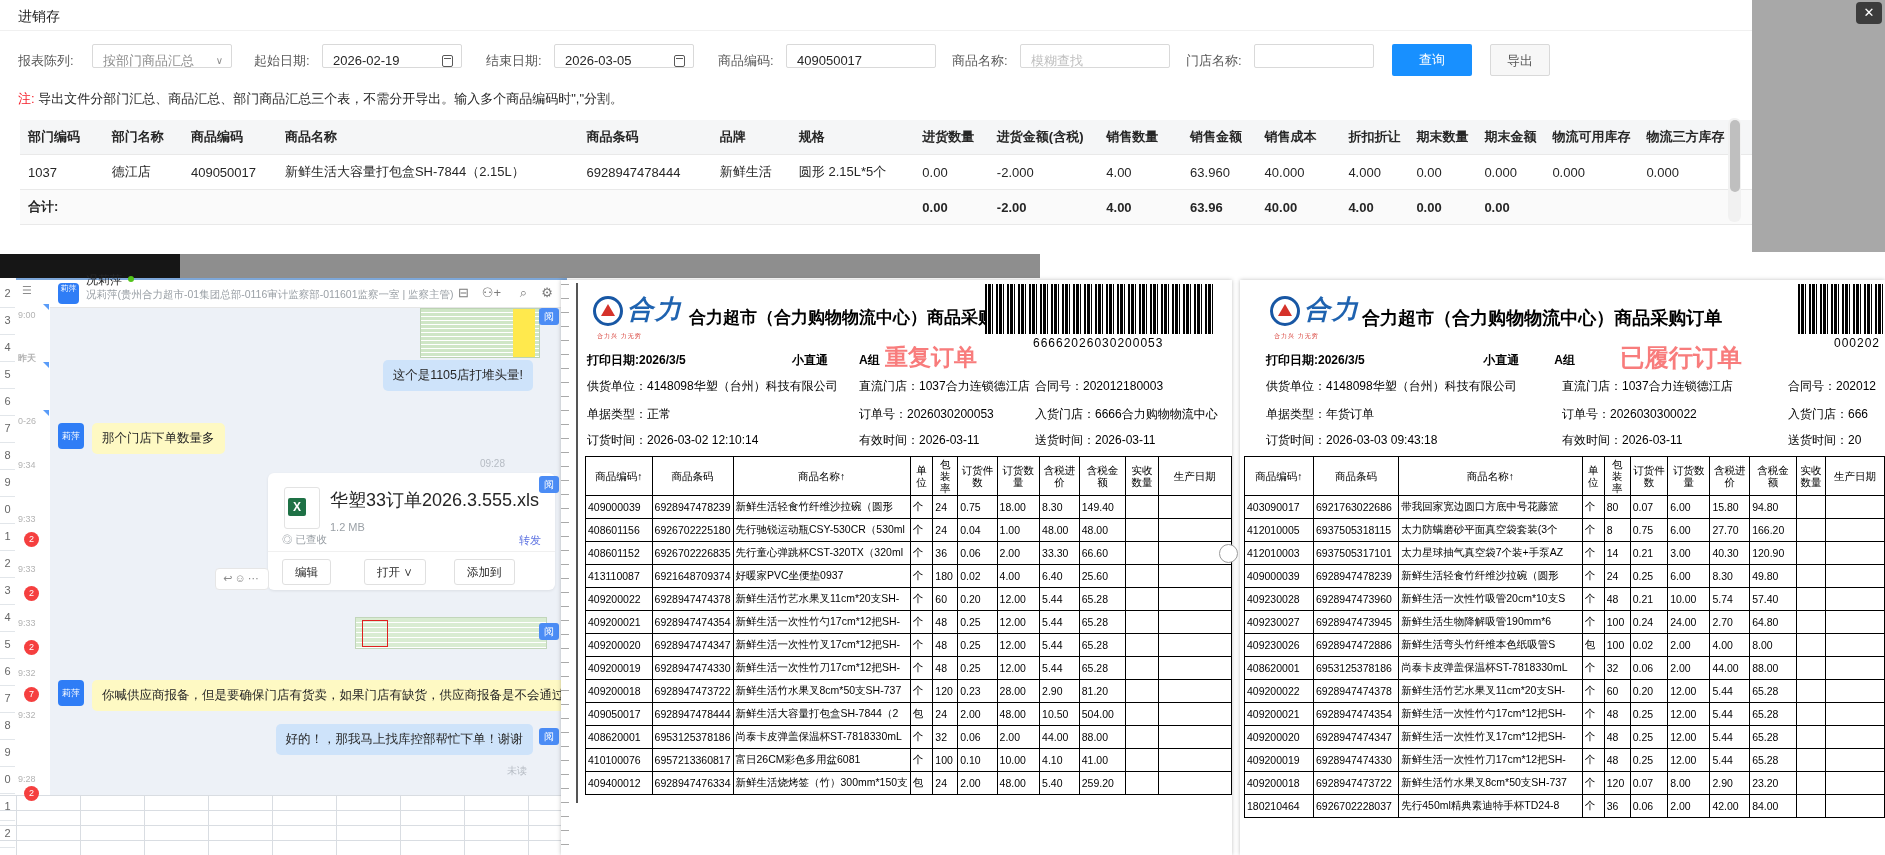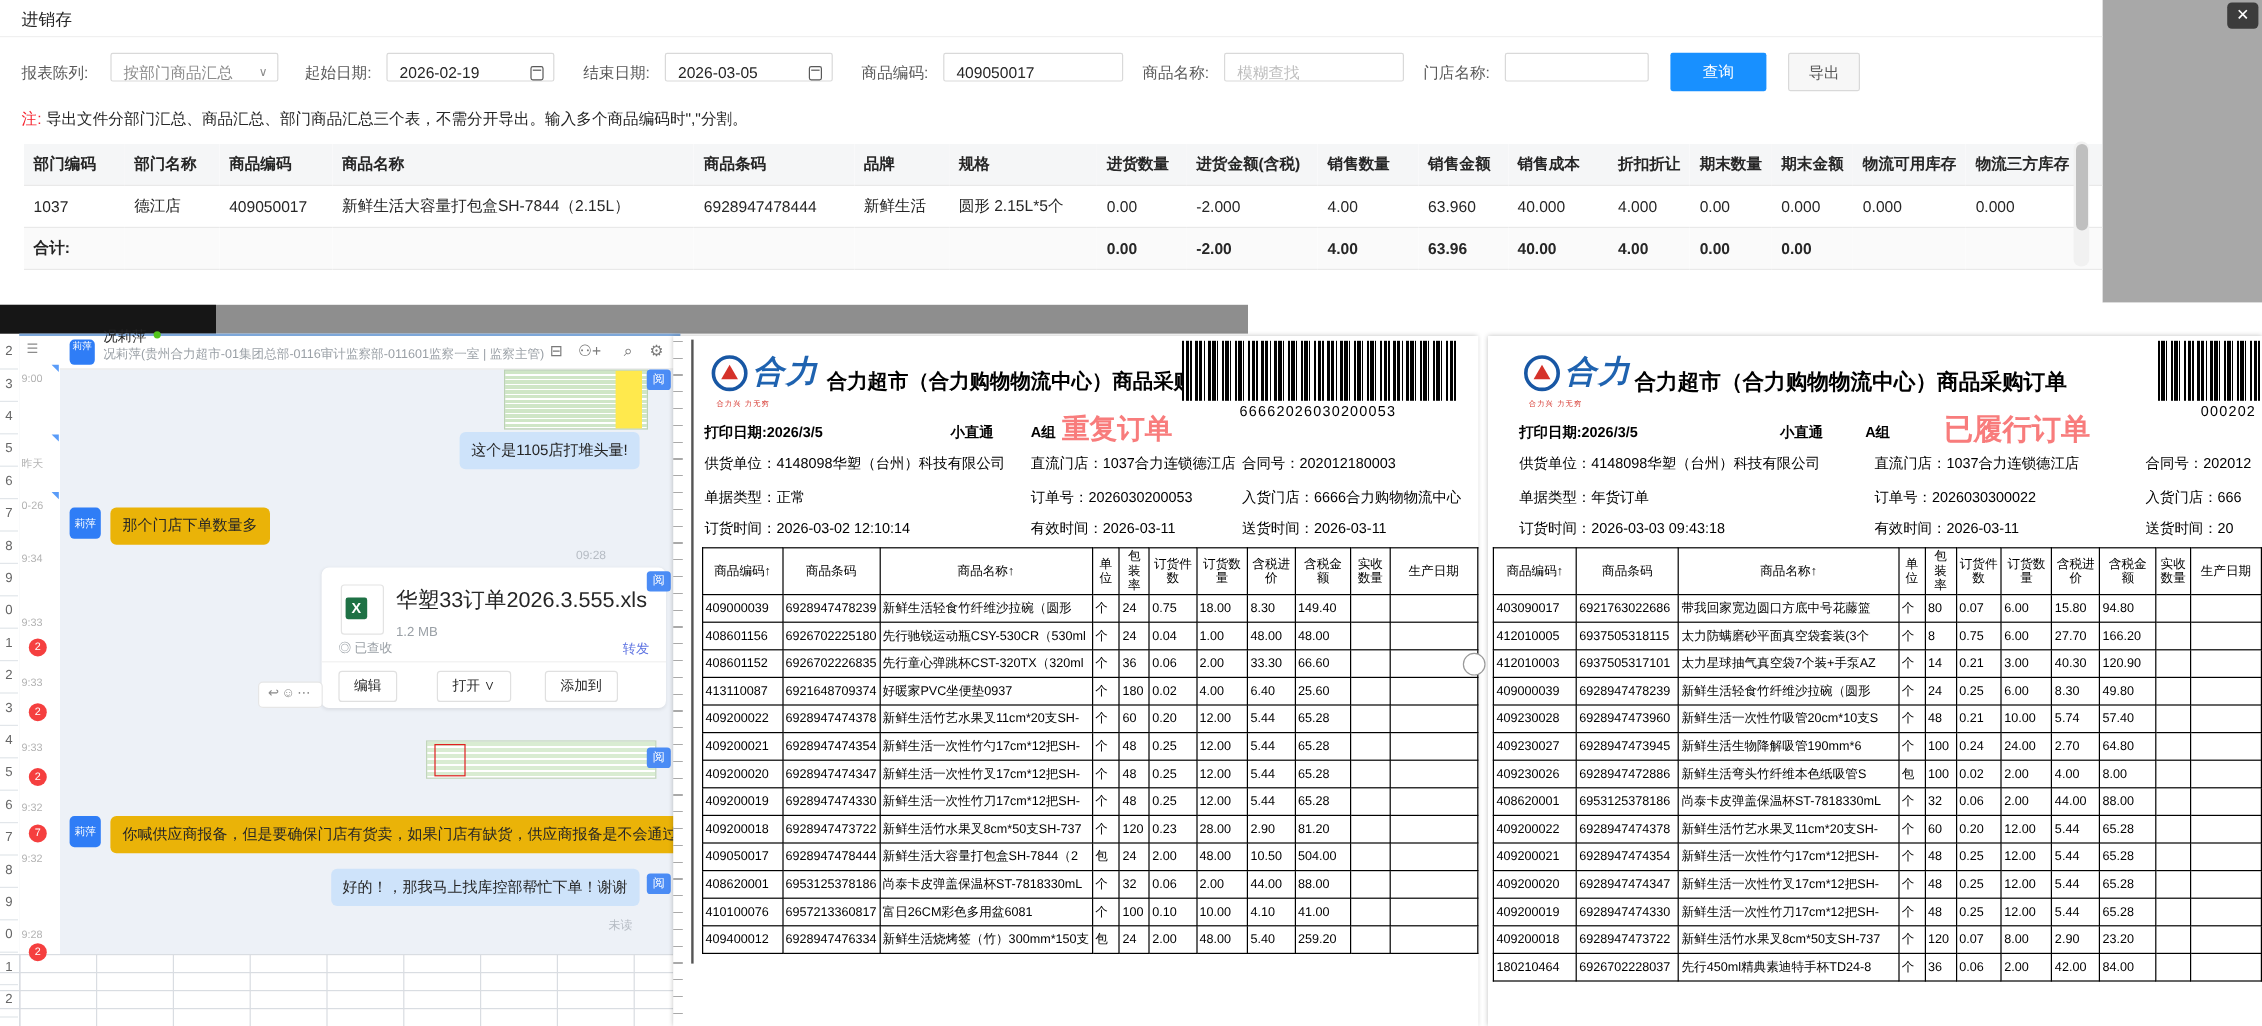--- a/index.html
+++ b/index.html
@@ -33,21 +33,21 @@
   #chat-window{left:50px;top:280px;width:517px;height:515px;background:#edf1f7;}
   #chat-header{position:absolute;left:0;top:0;width:517px;height:27px;background:#fff;border-bottom:1px solid #e6e6e6;}
   #chat-avatar-header{position:absolute;left:8px;top:3px;width:21px;height:21px;border-radius:4px;background:#2f7df6;
       color:#fff;font-size:8px;line-height:10px;text-align:center;padding-top:1px;box-sizing:border-box;}
   #chat-contact-name{position:absolute;left:36px;top:-8px;font-size:12px;color:#262626;}
   #chat-contact-dot{position:absolute;left:78px;top:-4px;width:6px;height:6px;border-radius:50%;background:#52c41a;}
   #chat-contact-detail{position:absolute;left:36px;top:8px;font-size:10.5px;color:#9aa0a6;white-space:nowrap;}
   .hdr-ico{position:absolute;top:5px;font-size:13px;color:#7a7a7a;cursor:pointer;}
   .msg{position:absolute;font-size:12.5px;color:#262626;}
   .bubble{padding:7px 10px;border-radius:5px;line-height:17px;white-space:nowrap;}
-  .bubble.white{background:#eab308;}
+  .bubble.white{background:#fef9c3;}
   .bubble.blue{background:#cee3fa;}
   .chat-avatar{position:absolute;width:26px;height:26px;border-radius:4px;background:#2f7df6;color:#fff;
                font-size:9px;line-height:26px;text-align:center;}
   .read-badge{position:absolute;width:20px;height:17px;border-radius:3px;background:#4b8cf5;color:#fff;
               font-size:10px;line-height:17px;text-align:center;}
   .ts{position:absolute;font-size:10px;color:#b6bcc4;}
   
   #xlsthumb1{position:absolute;left:370px;top:28px;width:118px;height:48px;background:
      repeating-linear-gradient(#cfe6c6 0 3px,#ffffff 3px 4px);border:1px solid #bcd3b4;}
   #xlsthumb1-yellow{position:absolute;right:4px;top:0;width:22px;height:48px;background:#ffe94d;}
@@ -168,21 +168,21 @@
 </div>
 
 <div class="abs" id="strip">
   <div class="abs" id="strip-black"></div>
 </div>
 <div class="abs" id="chat-topline"></div>
 
 <div class="abs" id="chat-rail">
     <div class="rail-time" style="top: 30px;">9:00</div>
     <div class="rail-corner" style="top: 24px;"></div>
-    <div class="rail-time" style="top: 100px;">昨天</div>
+    <div class="rail-time" style="top: 72px; font-weight: bold;">昨天</div>
     <div class="rail-corner" style="top: 82px;"></div>
     <div class="rail-time" style="top: 136px;">0-26</div>
     <div class="rail-corner" style="top: 130px;"></div>
     <div class="rail-time" style="top: 180px;">9:34</div>
     <div class="rail-time" style="top: 234px;">9:33</div>
     <div class="rail-badge" style="top: 252px;">2</div>
     <div class="rail-time" style="top: 284px;">9:33</div>
     <div class="rail-badge" style="top: 306px;">2</div>
     <div class="rail-time" style="top: 338px;">9:33</div>
     <div class="rail-badge" style="top: 360px;">2</div>

